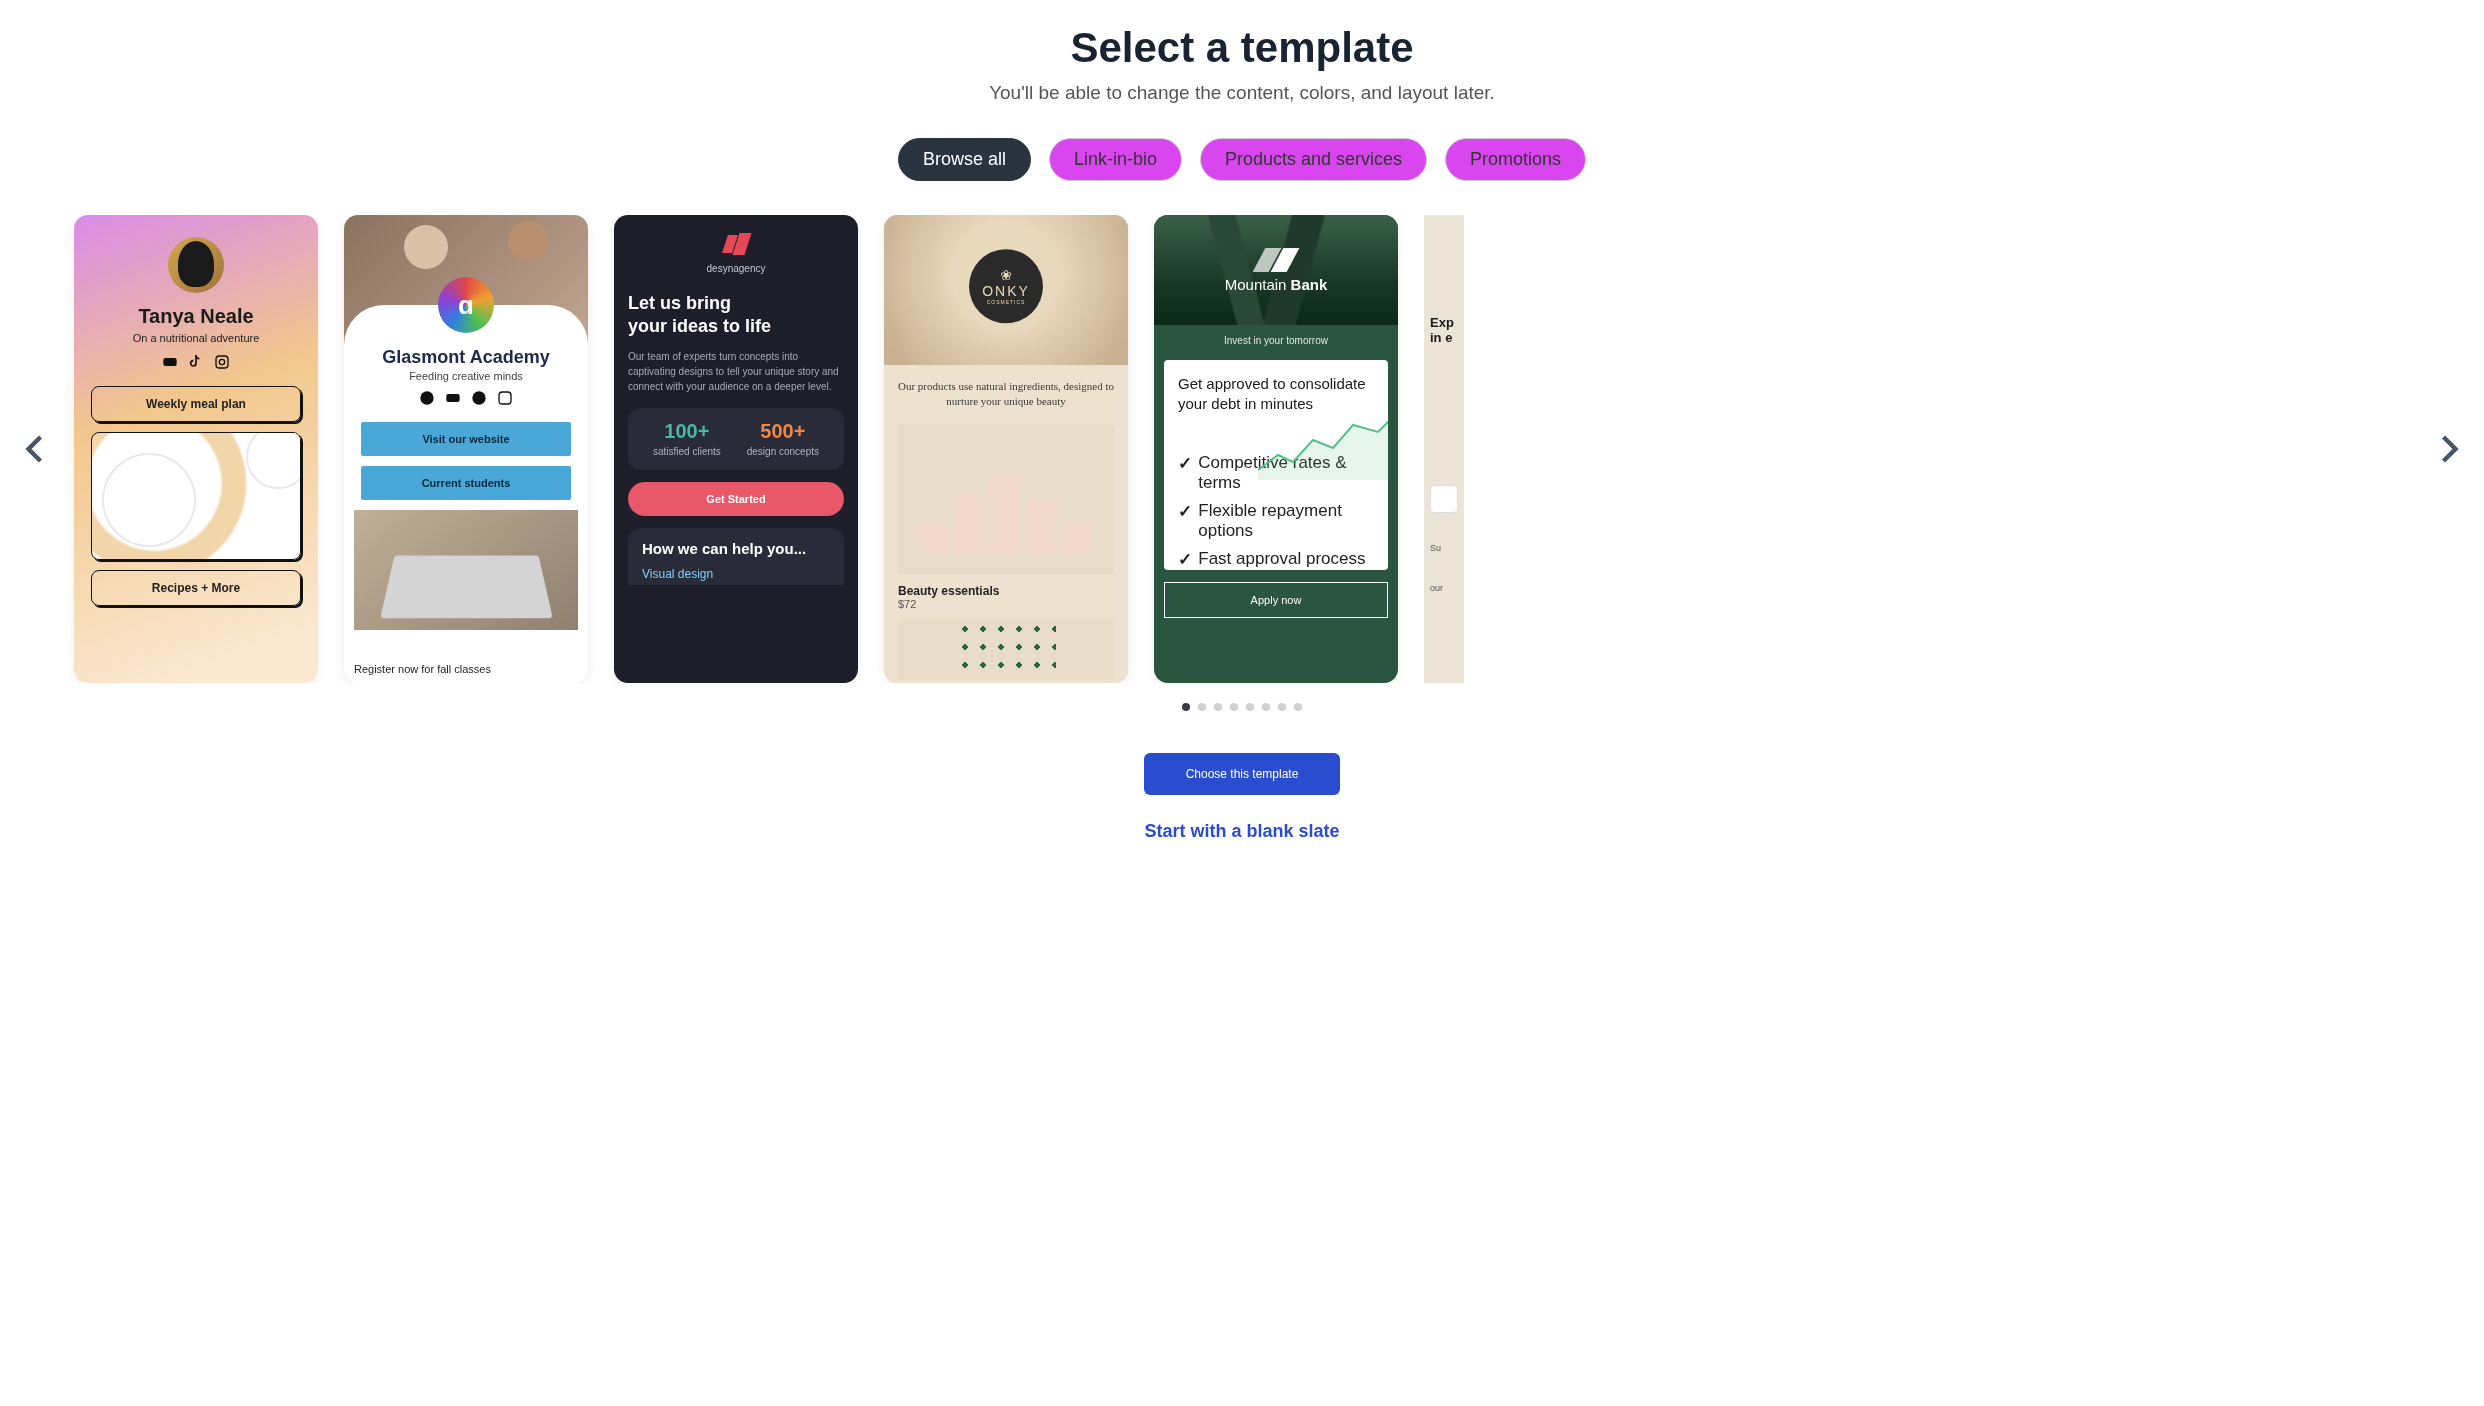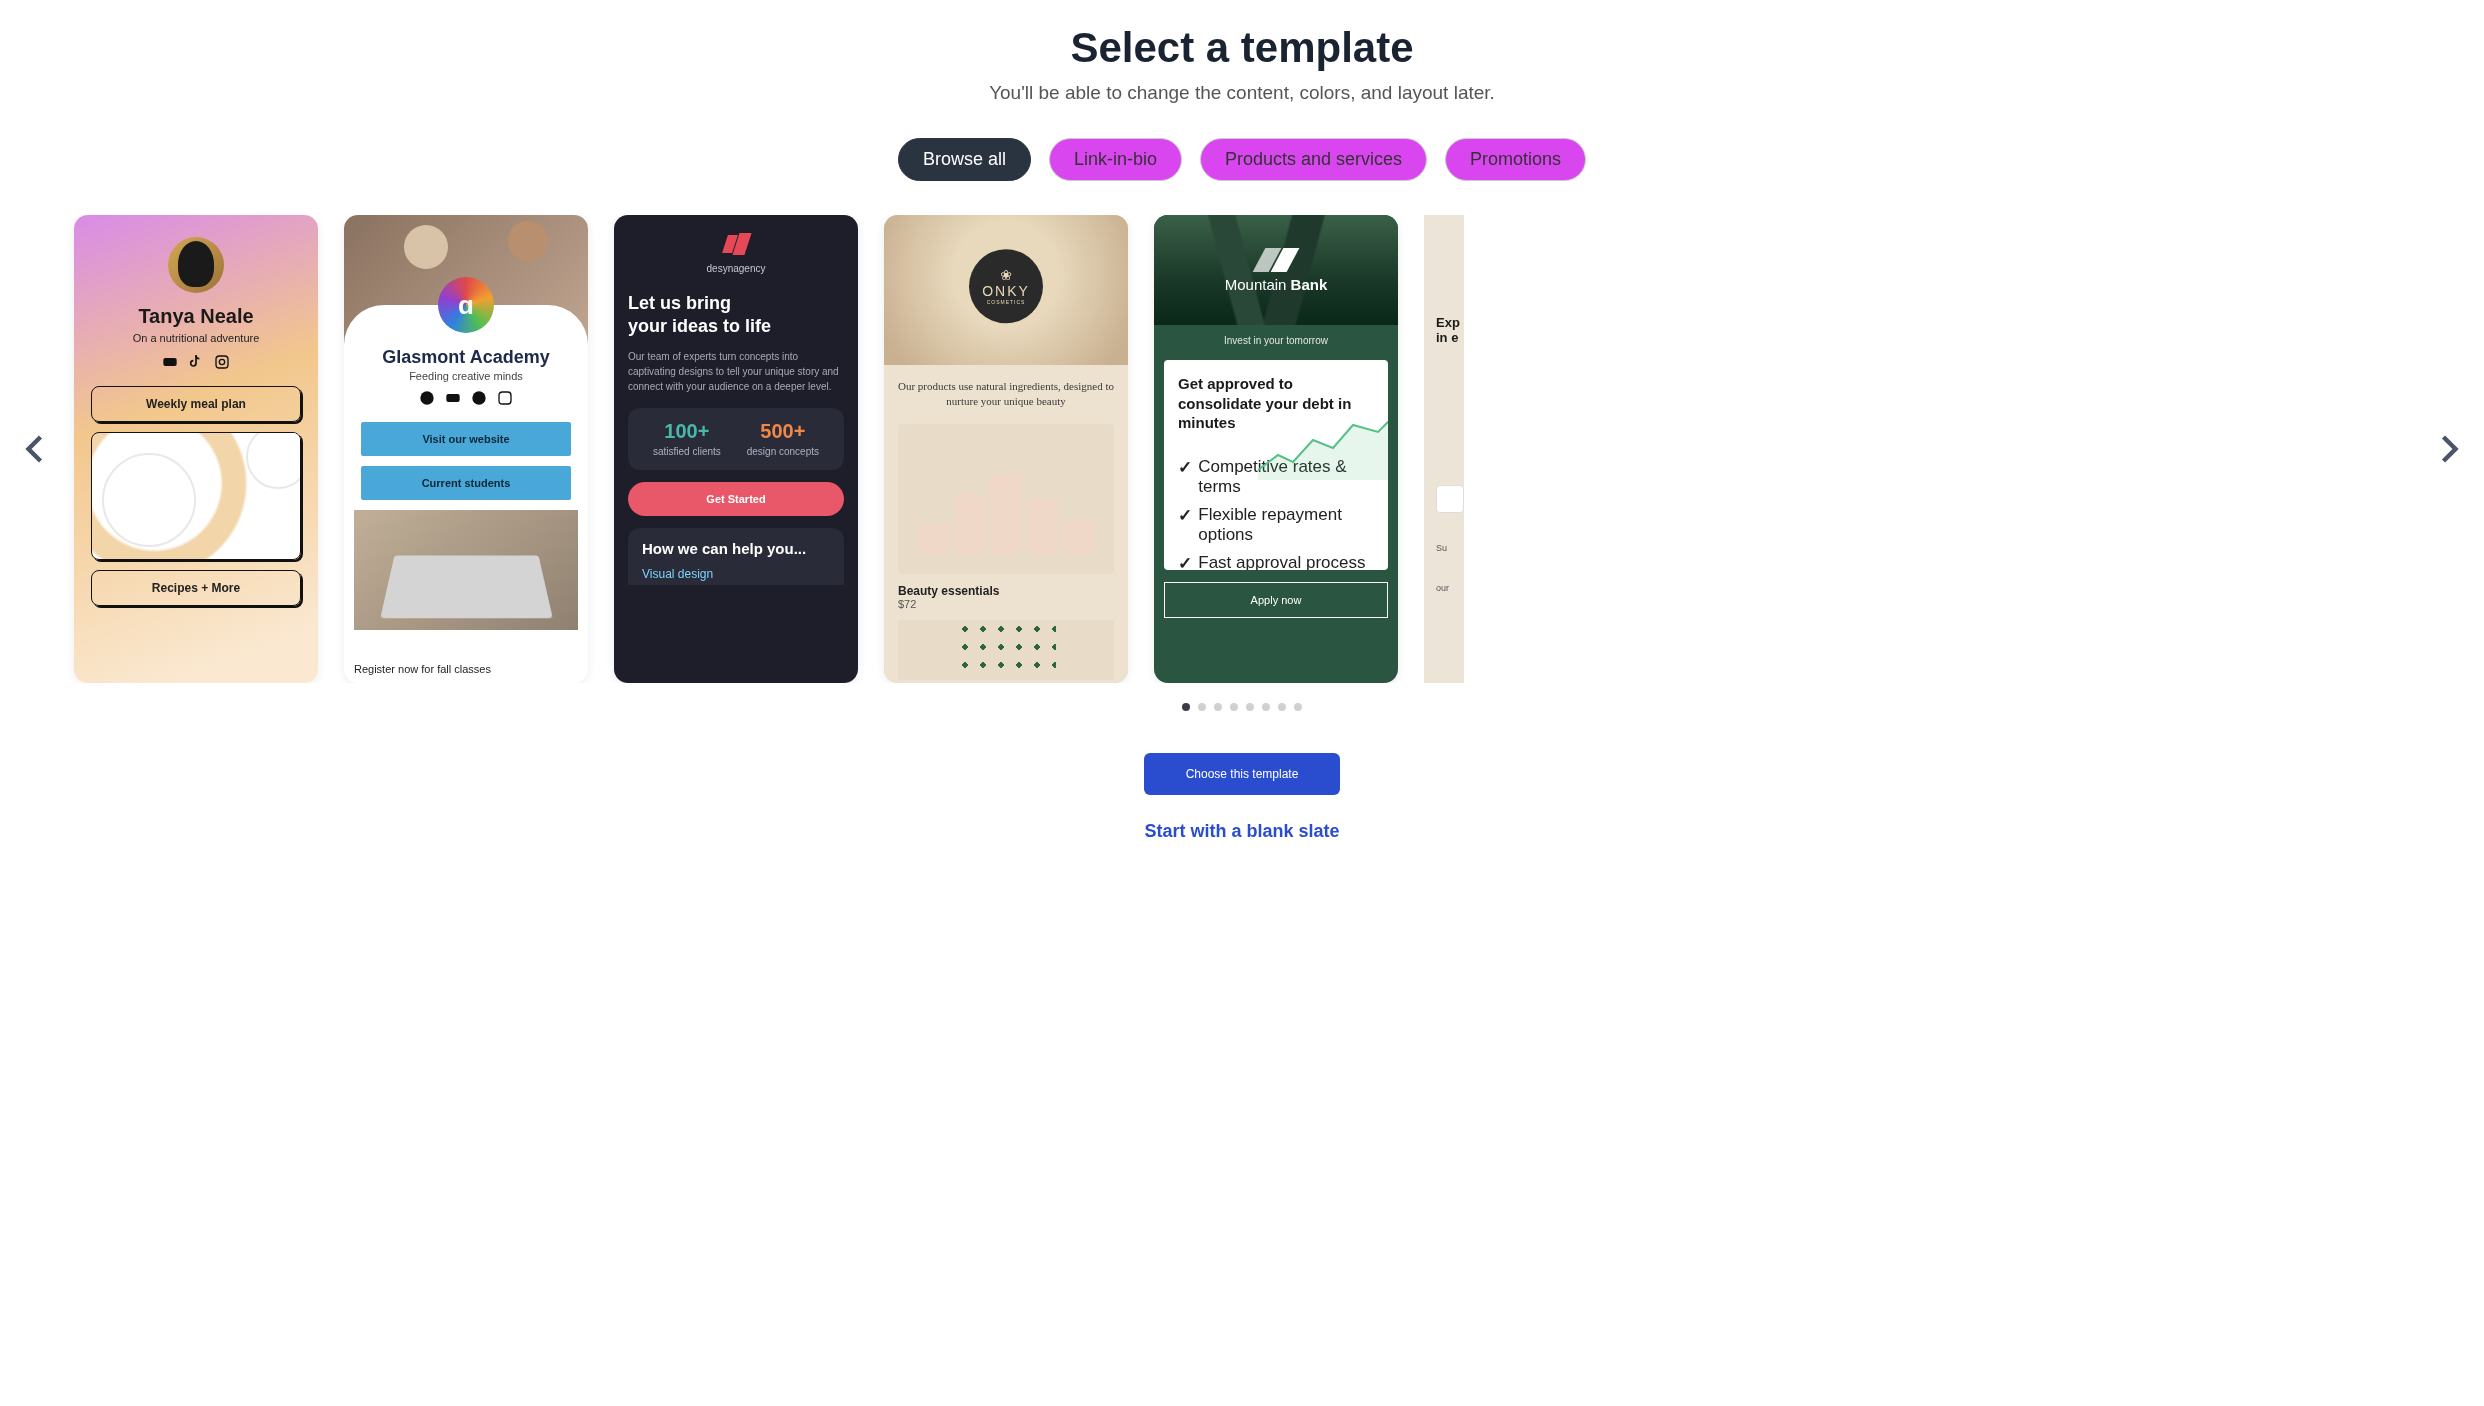--- a/index.html
+++ b/index.html
@@ -205,30 +205,30 @@
     .c5-logo { position:relative; display:flex; flex-direction:column; align-items:center; }
     .c5-mark { width:38px; height:24px; position:relative; margin-bottom:4px;}
     .c5-mark::before, .c5-mark::after { content:''; position:absolute; width:16px; height:24px; background:#fff; transform:skewX(-28deg); }
     .c5-mark::before { left:2px; opacity:.7;} .c5-mark::after { right:2px; }
     .c5-logo .nm { font-size:15px; } .c5-logo .nm b { font-weight:700; }
     .c5-tag { font-size:10px; text-align:center; padding:10px 0; color:#e0e8e0; }
     .c5-card {
       margin:4px 10px 12px; background:#fff; color:#1a1a1a; border-radius:4px;
       padding:14px; position:relative; overflow:hidden; height:210px;
     }
-    .c5-card h3 { font-size:15px; font-weight:700; margin-bottom:24px; line-height:1.3; }
+    .c5-card h3 { font-size:15px; font-weight:400; margin-bottom:40px; line-height:1.3; }
     .c5-chart { position:absolute; right:-10px; bottom:90px; width:140px; height:70px; }
     .c5-chart svg { width:100%; height:100%; }
     .c5-feat { font-size:17px; color:#222; display:flex; gap:6px; margin-bottom:8px; }
     .c5-feat::before { content:'✓'; font-weight:700; }
     .c5-cta { margin:0 10px; border:1px solid #fff; padding:11px; text-align:center; font-size:11px; font-weight:500; }
     
     .card6 {
       flex:0 0 40px; background:#ede4d8; display:flex; flex-direction:column; padding-top:100px; align-items:flex-start;
-      padding-left:12px;
+      padding-left:6px;
     }
     .card6 .t { font-size:13px; font-weight:700; color:#1a1a1a; }
     .card6 .b { width:28px; height:28px; background:#fff; border-radius:4px; margin-top:140px; border:1px solid #ddd; }
     .card6 .s { font-size:9px; color:#555; margin-top:30px; }
 
     .dots { display:flex; gap:8px; margin-top:20px; }
     .dot { width:8px; height:8px; border-radius:50%; background:#d0d0d4; }
     .dot.active { background:#3a3a48; }
 
     .primary-cta {

